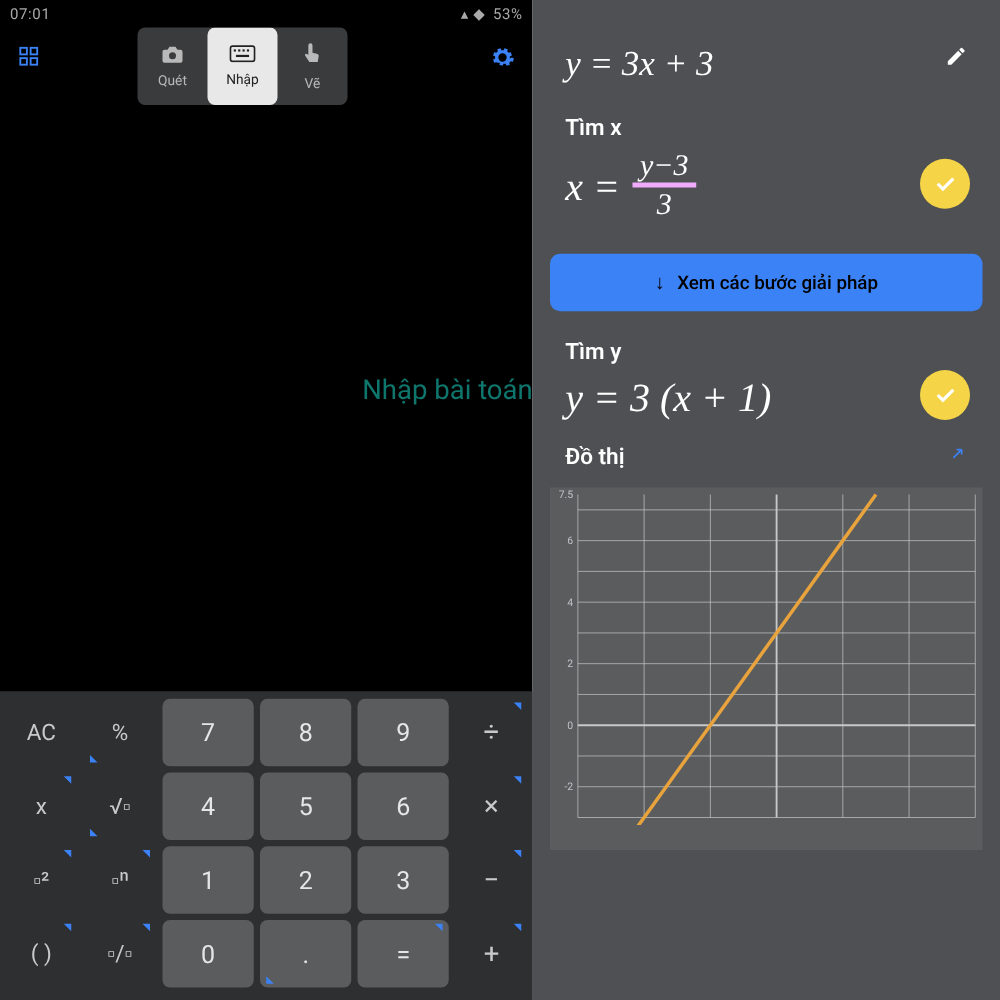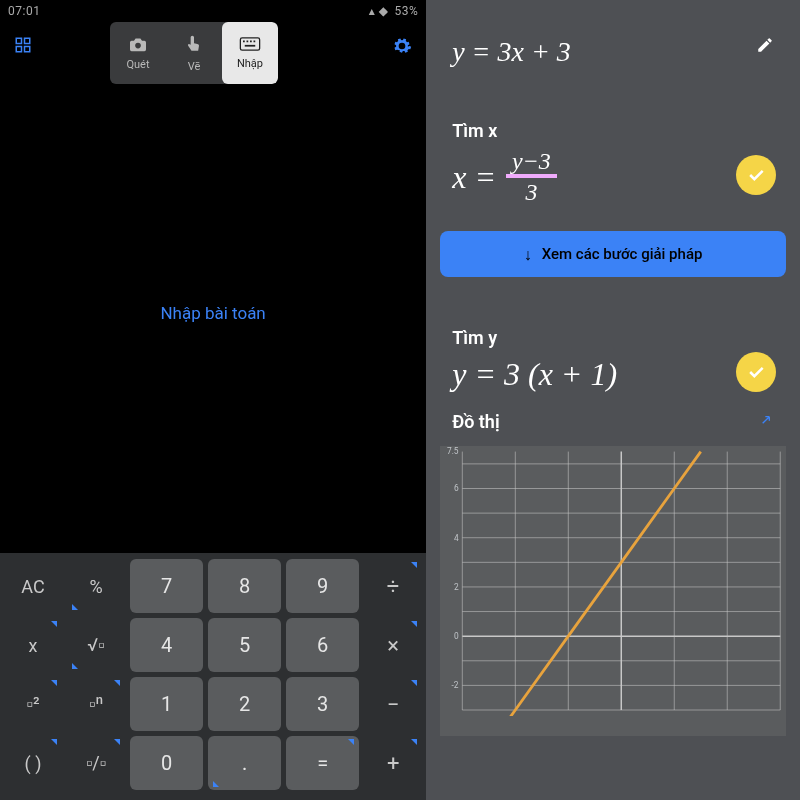--- a/index.html
+++ b/index.html
@@ -59,22 +59,22 @@
   .mode-item.active{
     background:#e8e8e8;color:#222;border-radius:6px;
   }
   .mode-icon{font-size:18px;line-height:1;}
   .gear-icon{
     position:absolute; right:14px; top:14px;
     color:#3b82f6; font-size:20px;
   }
   .input-area{
     flex:1;
-    display:flex;align-items:center;justify-content:center;
-    color:#3b82f6;font-size:17px;
+    display:flex;align-items:center;justify-content:flex-end;
+    color:#0f766e;font-size:22px;
   }
 
   
   .keypad{
     background:#2d2f31;
     padding:6px 4px 10px;
     display:grid;
     grid-template-columns: 58px 58px repeat(3, 1fr) 58px;
     grid-auto-rows: 54px;
     gap:5px;
@@ -103,21 +103,21 @@
   }
 
   
   .right-pane{ color:#fff; padding-top:28px; }
   .eq-header{
     display:flex;align-items:flex-start;justify-content:space-between;
     padding:8px 26px 18px 26px;
   }
   .eq-main{ font-size:28px; font-style:italic; font-family:"Times New Roman",serif;}
   .edit-icon{ font-size:18px;color:#fff;}
-  .section{ padding:6px 26px 14px; position:relative;margin-top:28px;}
+  .section{ padding:6px 26px 14px; position:relative;}
   .section-title{ font-weight:600;font-size:18px;margin-bottom:8px;}
   .math{
     font-family:"Times New Roman",serif;
     font-style:italic;font-size:32px;
     display:flex;align-items:center;gap:10px;
   }
   .frac{
     display:inline-flex;flex-direction:column;align-items:center;
     font-size:24px;line-height:1.05;font-style:italic;
   }
@@ -177,41 +177,41 @@
 
     <div class="mode-pill">
       <div class="mode-item">
         <span class="mode-icon">
           <svg width="20" height="16" viewBox="0 0 24 20" fill="#b9b9b9">
               <path d="M4 6h3l2-3h6l2 3h3a2 2 0 012 2v9a2 2 0 01-2 2H4a2 2 0 01-2-2V8a2 2 0 012-2z"></path>
               <circle cx="12" cy="12" r="3.5" fill="#3a3b3d"></circle>
             </svg>
         </span>
         <span>Quét</span>
-      </div>
-      <div class="mode-item">
-        <span class="mode-icon">
-          <svg width="20" height="20" viewBox="0 0 24 24" fill="#b9b9b9">
-              <path d="M10 2a2 2 0 012 2v7l4 1c1 .3 2 1 2 2l-1 6H9l-4-6c-.6-1 0-2 1-2l2 1V4a2 2 0 012-2z"></path>
-            </svg>
-        </span>
-        <span>Vẽ</span>
       </div>
       <div class="mode-item active">
         <span class="mode-icon">
           <svg width="22" height="14" viewBox="0 0 24 16" fill="#222">
               <rect x="1" y="1" width="22" height="14" rx="2" fill="none" stroke="#222" stroke-width="1.5"></rect>
               <rect x="4" y="4" width="2" height="2"></rect>
               <rect x="8" y="4" width="2" height="2"></rect>
               <rect x="12" y="4" width="2" height="2"></rect>
               <rect x="16" y="4" width="2" height="2"></rect>
               <rect x="6" y="9" width="12" height="2"></rect>
             </svg>
         </span>
         <span>Nhập</span>
+      </div>
+      <div class="mode-item">
+        <span class="mode-icon">
+          <svg width="20" height="20" viewBox="0 0 24 24" fill="#b9b9b9">
+              <path d="M10 2a2 2 0 012 2v7l4 1c1 .3 2 1 2 2l-1 6H9l-4-6c-.6-1 0-2 1-2l2 1V4a2 2 0 012-2z"></path>
+            </svg>
+        </span>
+        <span>Vẽ</span>
       </div>
     </div>
 
     <span class="gear-icon">
       <svg width="20" height="20" viewBox="0 0 24 24" fill="#3b82f6">
           <path d="M12 8a4 4 0 100 8 4 4 0 000-8zm9 4l2 1-1 3-2-.5a8 8 0 01-1.5 1.5l.5 2-3 1-1-2a8 8 0 01-2 0l-1 2-3-1 .5-2A8 8 0 016 16.5L4 17l-1-3 2-1a8 8 0 010-2l-2-1 1-3 2 .5A8 8 0 017.5 6L7 4l3-1 1 2a8 8 0 012 0l1-2 3 1-.5 2A8 8 0 0118 7.5l2-.5 1 3-2 1a8 8 0 010 2z"></path>
         </svg>
     </span>
   </div>
 

